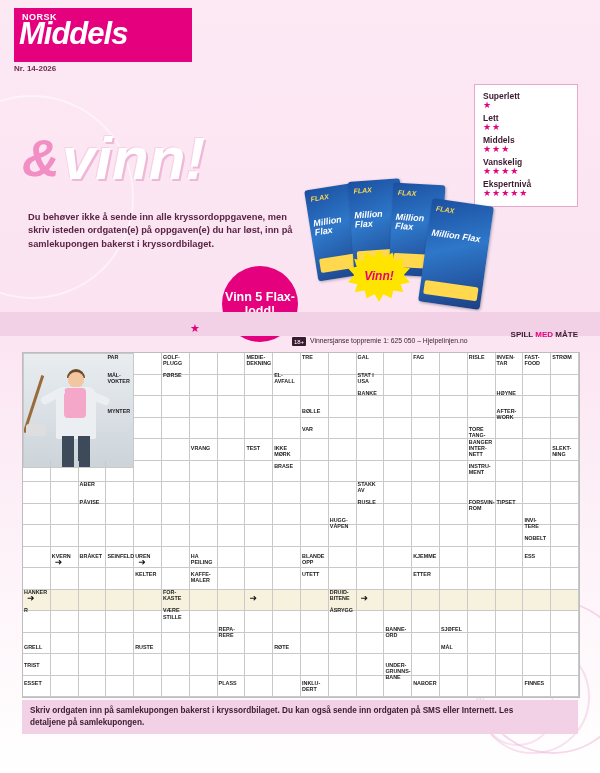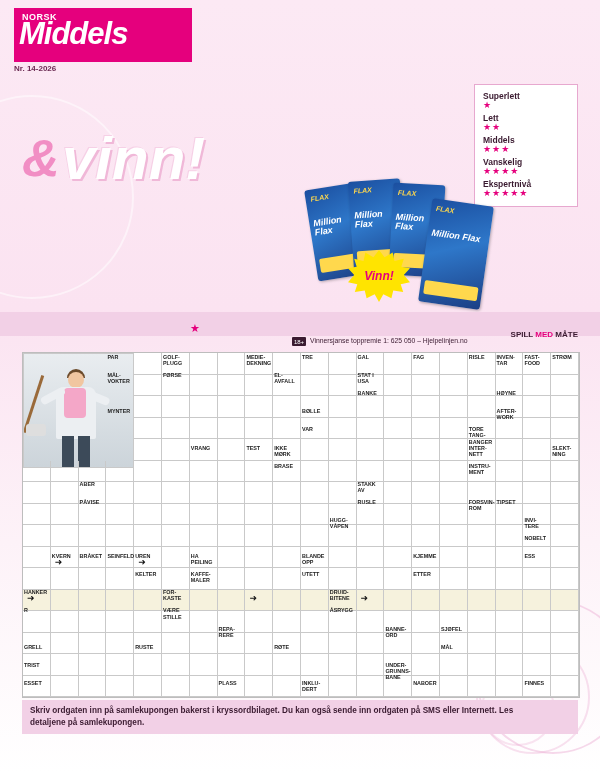--- a/index.html
+++ b/index.html
@@ -115,20 +115,21 @@
   <div class="swirl sw3"></div>
 
   <div class="masthead">
     <div class="mh-norsk">NORSK</div>
     <div class="mh-title">Middels</div>
   </div>
   <div class="mh-issue">Nr. 14-2026</div>
 
   <div class="amp">&amp;</div>
   <div class="vinn">vinn!</div>
+  <div class="intro">Du behøver ikke å sende inn alle kryssordoppgavene, men skriv isteden ordgaten(e) på oppgaven(e) du har løst, inn på samlekupongen bakerst i kryssordbilaget.</div>
 
   <div class="legend">
     <div class="row">
       <div class="lab">Superlett</div>
       <div class="stars">★</div>
     </div>
     <div class="row">
       <div class="lab">Lett</div>
       <div class="stars">★★</div>
     </div>
@@ -165,20 +166,21 @@
     <div class="tk tkD">
       <div class="t1">FLAX</div>
       <div class="t2">Million Flax</div>
       <div class="t3"></div>
     </div>
   </div>
   <div class="sunburst">
     <span>Vinn!</span>
   </div>
 
+  <div class="prize">Vinn 5 Flax-lodd!</div>
 
   <div class="pinkbar"></div>
   <div class="mk-star">★</div>
   <div class="agebadge">18+</div>
   <div class="smallinfo">Vinnersjanse toppremie 1: 625 050 – Hjelpelinjen.no</div>
   <div class="spill">
     <span>SPILL</span>
     <b>MED</b>
     <span>MÅTE</span>
   </div>

